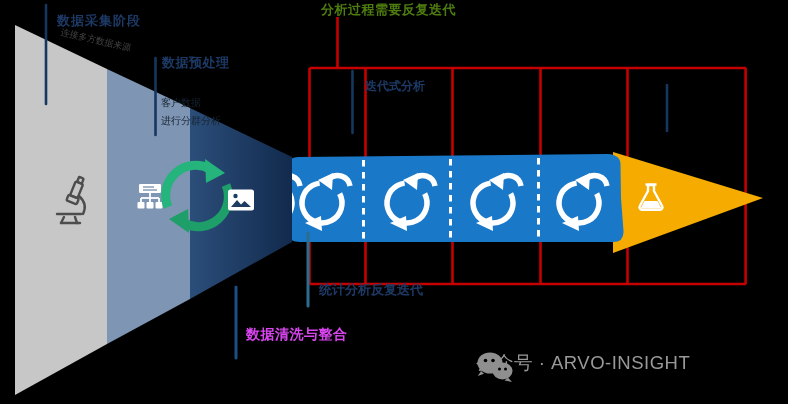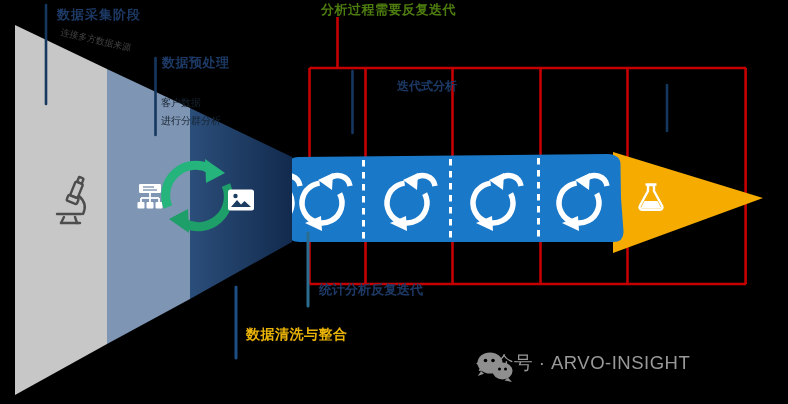--- a/index.html
+++ b/index.html
@@ -1,21 +1,21 @@
 <!DOCTYPE html>
 <html><head>
 <meta charset="utf-8">
 <style>
   html,body{margin:0;padding:0;background:#000;}
   .stage{position:relative;width:788px;height:404px;background:#000;overflow:hidden;
          font-family:"Liberation Sans","DejaVu Sans",sans-serif;}
   .stage svg{position:absolute;left:0;top:0;}
   .lbl{position:absolute;white-space:nowrap;line-height:1.15;}
   .t-navy{color:#1d3a66;font-weight:bold;}
-  .t-blue{color:#eab308;font-weight:bold;}
+  .t-blue{color:#d946ef;font-weight:bold;}
   .t-midblue{color:#4d7c0f;font-weight:bold;}
   .t-note{color:#4c4c4c;font-weight:normal;}
   .t-darknote{color:#16232f;font-weight:normal;}
   .watermark{position:absolute;left:476px;top:350px;display:flex;align-items:center;gap:9px;
              color:#999;font-size:18.5px;letter-spacing:.5px;}
 </style>
 </head>
 <body>
 
 <div class="stage">
@@ -138,30 +138,30 @@
   <g stroke-linecap="round" fill="none">
     <path d="M46,5 V104" stroke="#16375f" stroke-width="2.6"></path>
     <path d="M155.5,58 V135" stroke="#16375f" stroke-width="2.6"></path>
     <path d="M352.5,71 V133" stroke="#16375f" stroke-width="2.6"></path>
     <path d="M667,85 V131" stroke="#16375f" stroke-width="2.6"></path>
     <path d="M308,233 V306" stroke="#2a6d8e" stroke-width="3"></path>
     <path d="M236,287 V358" stroke="#1d4f86" stroke-width="3"></path>
   </g>
 </svg>
 
-<div class="lbl t-navy" style="left:57px;top:8px;font-size:13px;letter-spacing:1px;">数据采集阶段</div>
+<div class="lbl t-navy" style="left:57px;top:14px;font-size:13px;letter-spacing:1px;">数据采集阶段</div>
 <div class="lbl t-note" style="left:62px;top:27px;font-size:9px;transform:rotate(13deg);transform-origin:left top;opacity:.9;">连接多方数据来源</div>
 
 <div class="lbl t-navy" style="left:162px;top:56px;font-size:13px;letter-spacing:.5px;">数据预处理</div>
 <div class="lbl t-darknote" style="left:161px;top:97px;font-size:10px;text-align:right;">客户数据</div>
 <div class="lbl t-darknote" style="left:161px;top:115px;font-size:10px;">进行分群分析</div>
 
 <div class="lbl t-midblue" style="left:321px;top:3px;font-size:13px;letter-spacing:.5px;">分析过程需要反复迭代</div>
 
-<div class="lbl t-navy" style="left:365px;top:80px;font-size:12px;margin-left:32px;">迭代式分析</div>
+<div class="lbl t-navy" style="left:365px;top:80px;font-size:12px;">迭代式分析</div>
 
 
 <div class="lbl t-navy" style="left:319px;top:255px;font-size:13px;margin-top:28px;">统计分析反复迭代</div>
 
 
 <div class="lbl t-blue" style="left:246px;top:326px;font-size:14px;letter-spacing:.5px;">数据清洗与整合</div>
 
 <div class="watermark">
   <svg width="38" height="34" viewBox="0 0 38 34">
     <ellipse cx="14" cy="13" rx="12.5" ry="10.5" fill="#8f8f8f"></ellipse>

